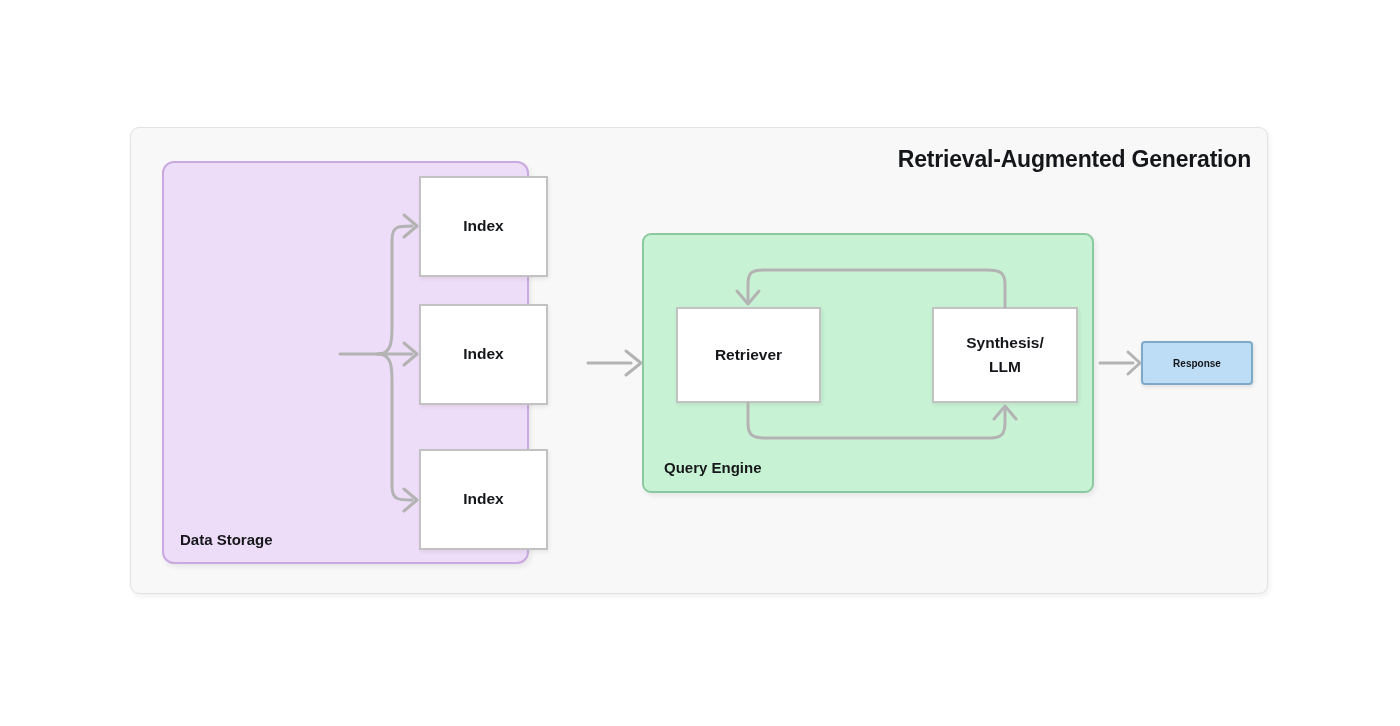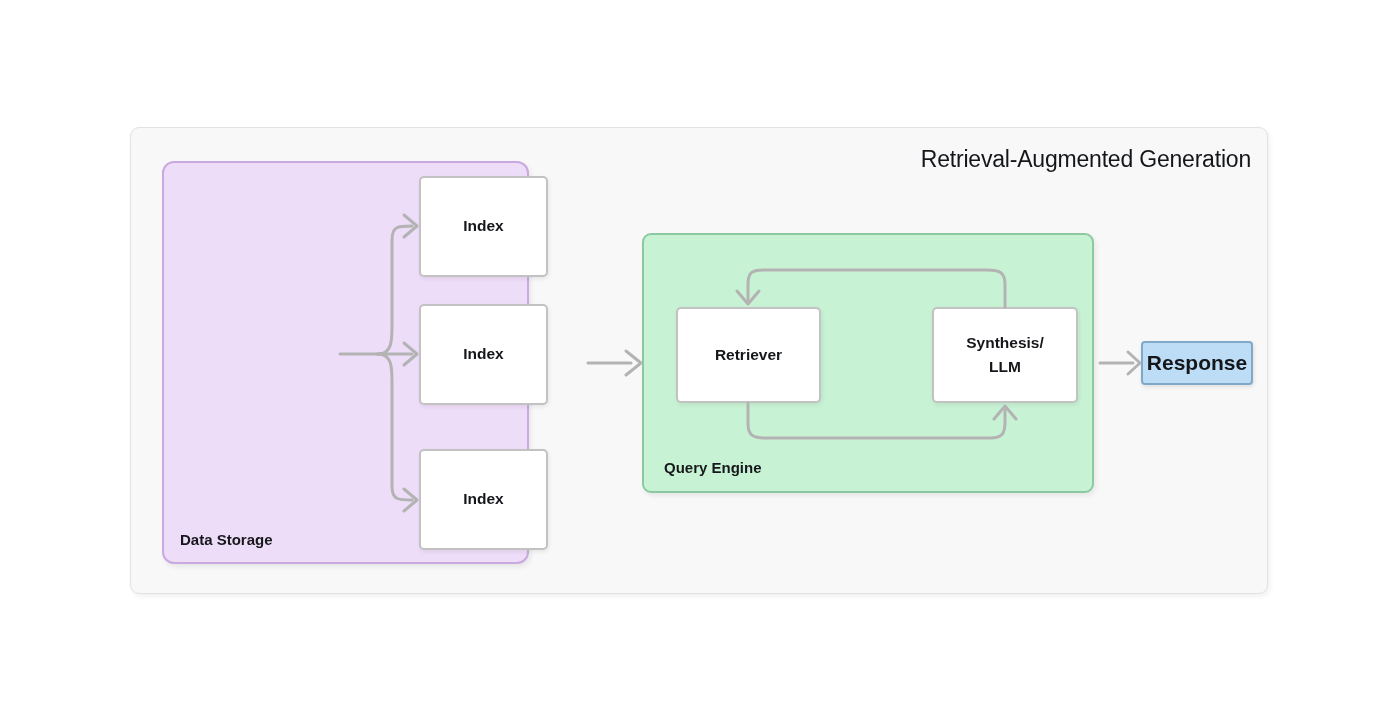--- a/index.html
+++ b/index.html
@@ -36,21 +36,21 @@
     border-radius: 9px;
     box-sizing: border-box;
     box-shadow: 2px 3px 5px rgba(0,0,0,0.055);
   }
 
   #rag-title {
     position: absolute;
     right: 16px;
     top: 18px;
     font-size: 23px;
-    font-weight: normal;
+    font-weight: bold;
     color: #14161a;
     letter-spacing: -0.2px;
     white-space: nowrap;
   }
 
   
   #data-storage {
     position: absolute;
     left: 162px;
     top: 161px;
@@ -94,21 +94,21 @@
     color: #16181c;
     white-space: nowrap;
     text-align: right;
   }
 
   
   .node-box {
     position: absolute;
     background: #ffffff;
     border: 2.5px solid #c2c2c2;
-    border-radius: 5px;
+    border-radius: 0;
     box-sizing: border-box;
     display: flex;
     align-items: center;
     justify-content: center;
     text-align: center;
     font-size: 15.5px;
     font-weight: bold;
     color: #14161a;
     line-height: 1.55;
     box-shadow: 1px 2px 4px rgba(0,0,0,0.07);
@@ -128,21 +128,21 @@
     top: 341px;
     width: 112px;
     height: 44px;
     background: #bcddf5;
     border: 2.5px solid #7fa9c9;
     border-radius: 4px;
     box-sizing: border-box;
     display: flex;
     align-items: center;
     justify-content: center;
-    font-size: 21px;
+    font-size: 10px;
     font-weight: bold;
     color: #14161a;
     box-shadow: 1px 2px 4px rgba(0,0,0,0.10);
   }
 
   
   #node-store {
     position: absolute;
     left: 179px;
     top: 286px;

